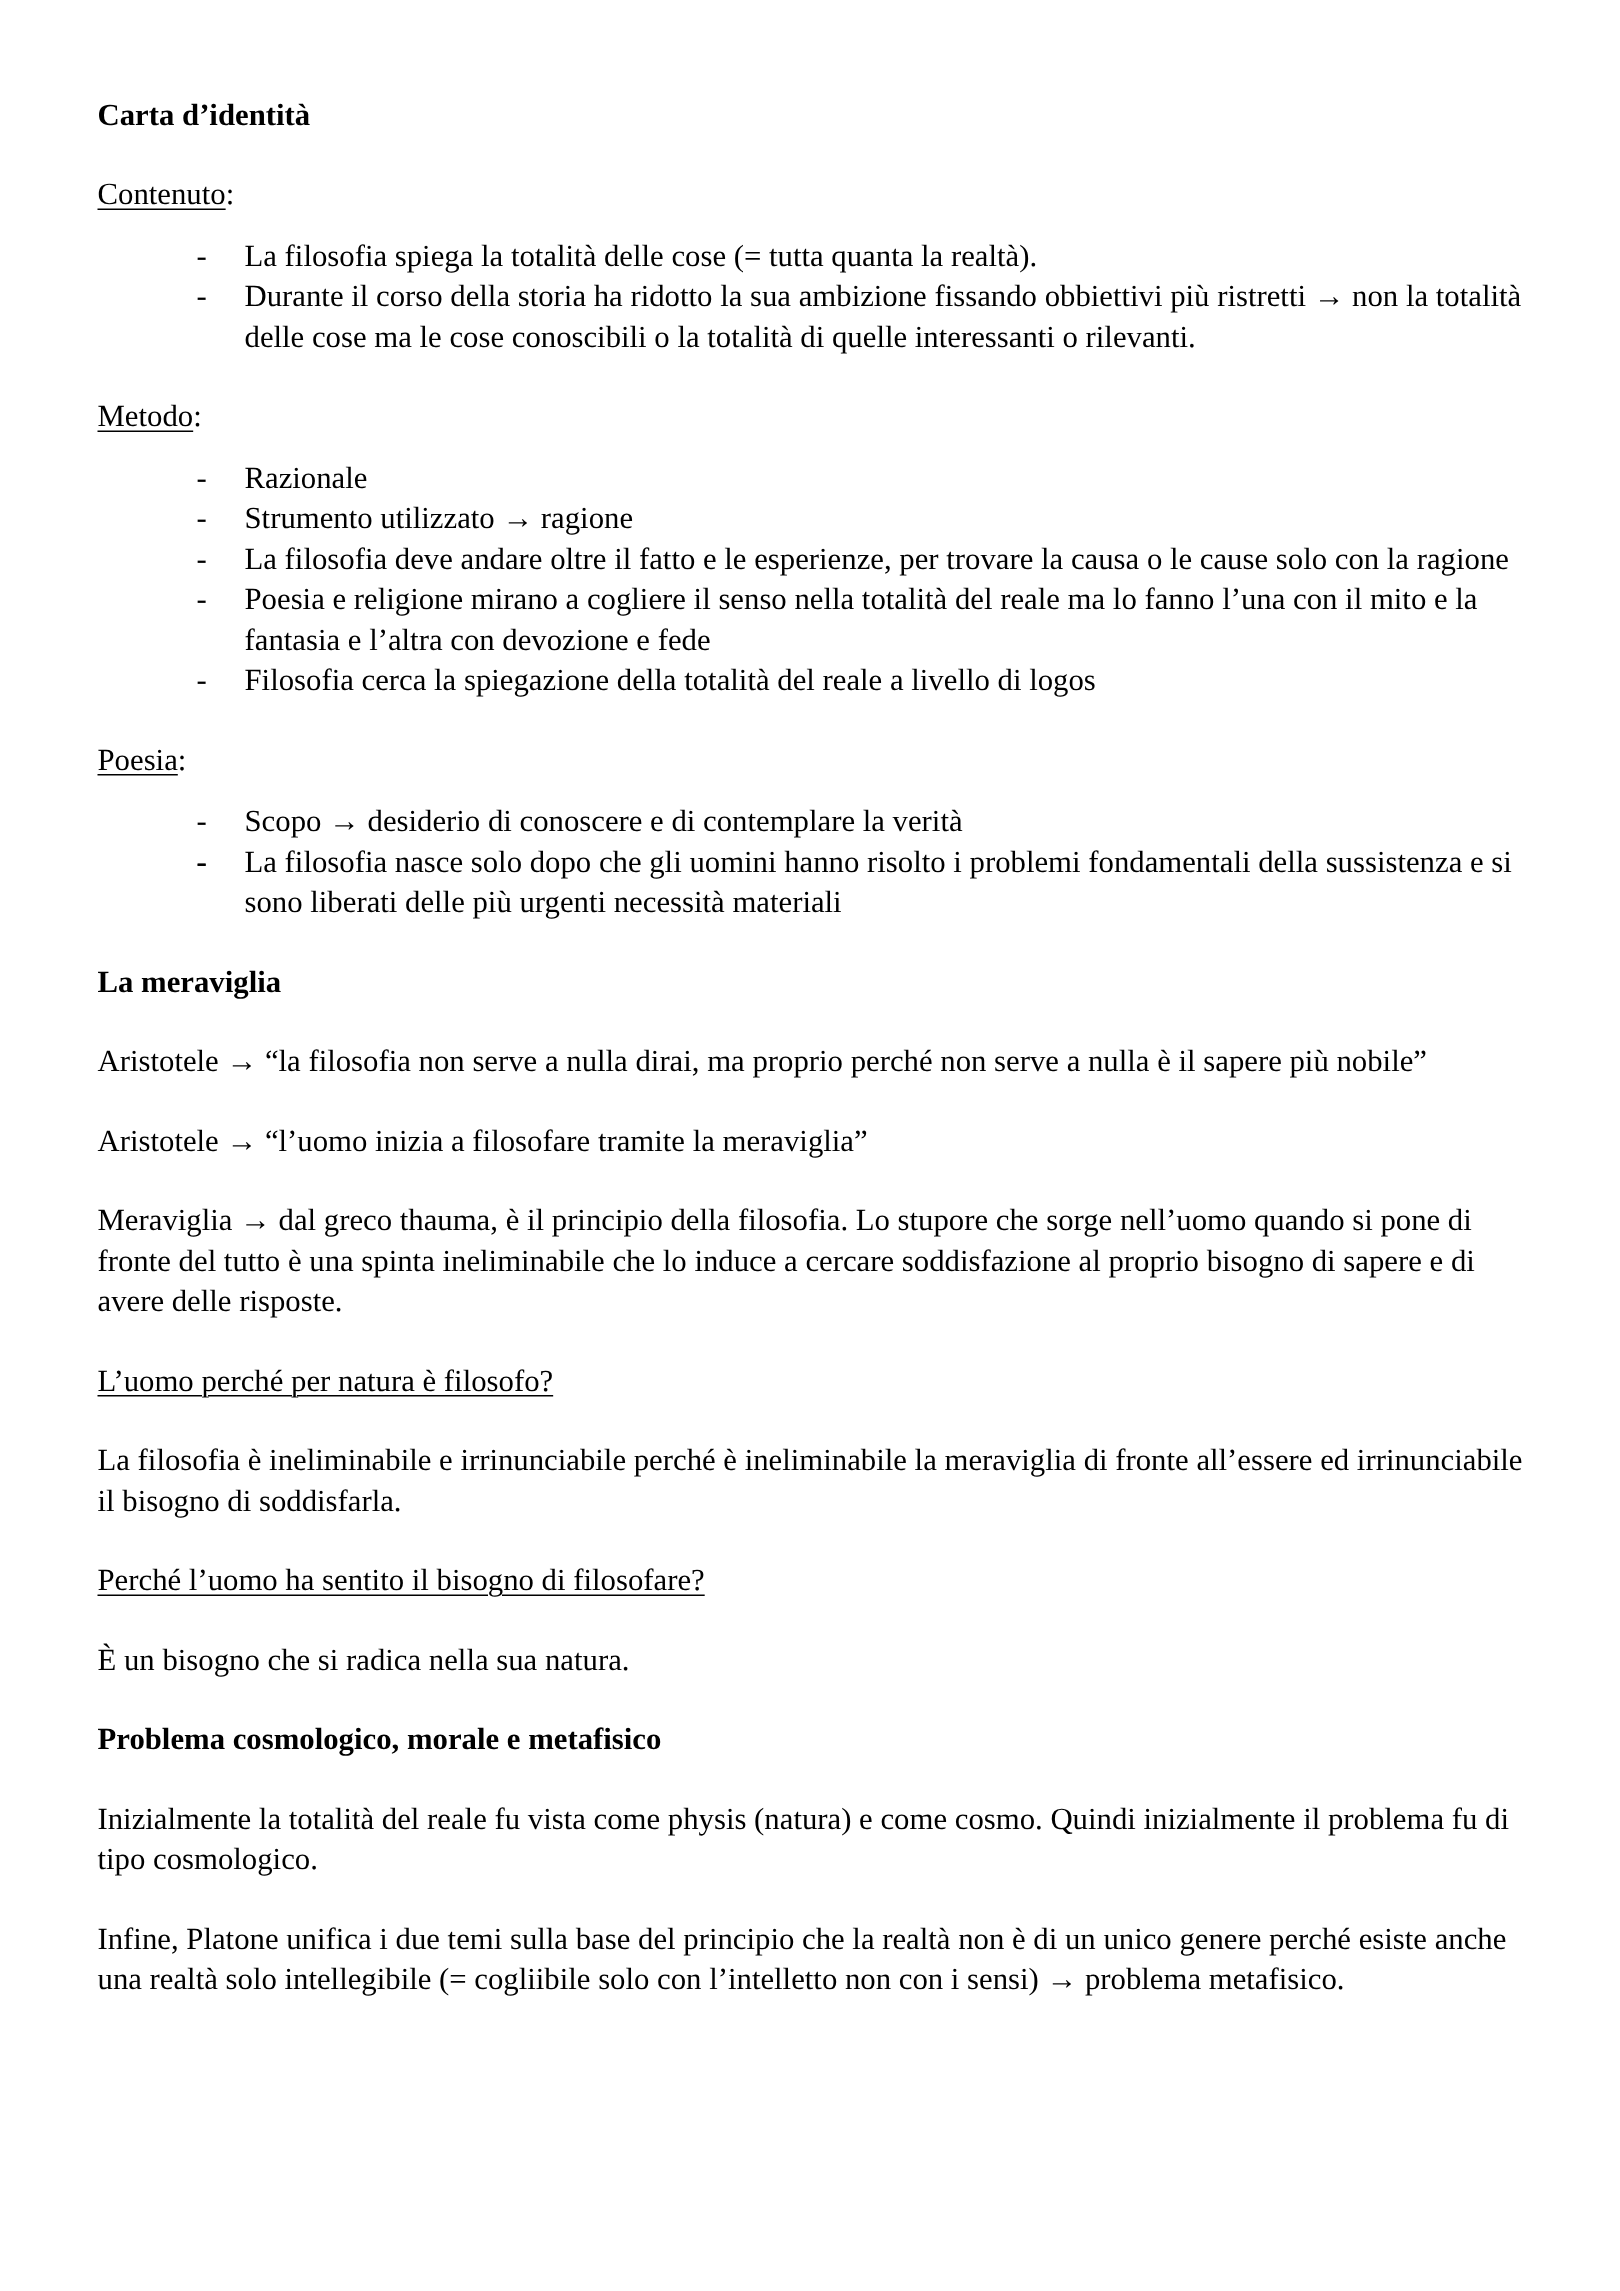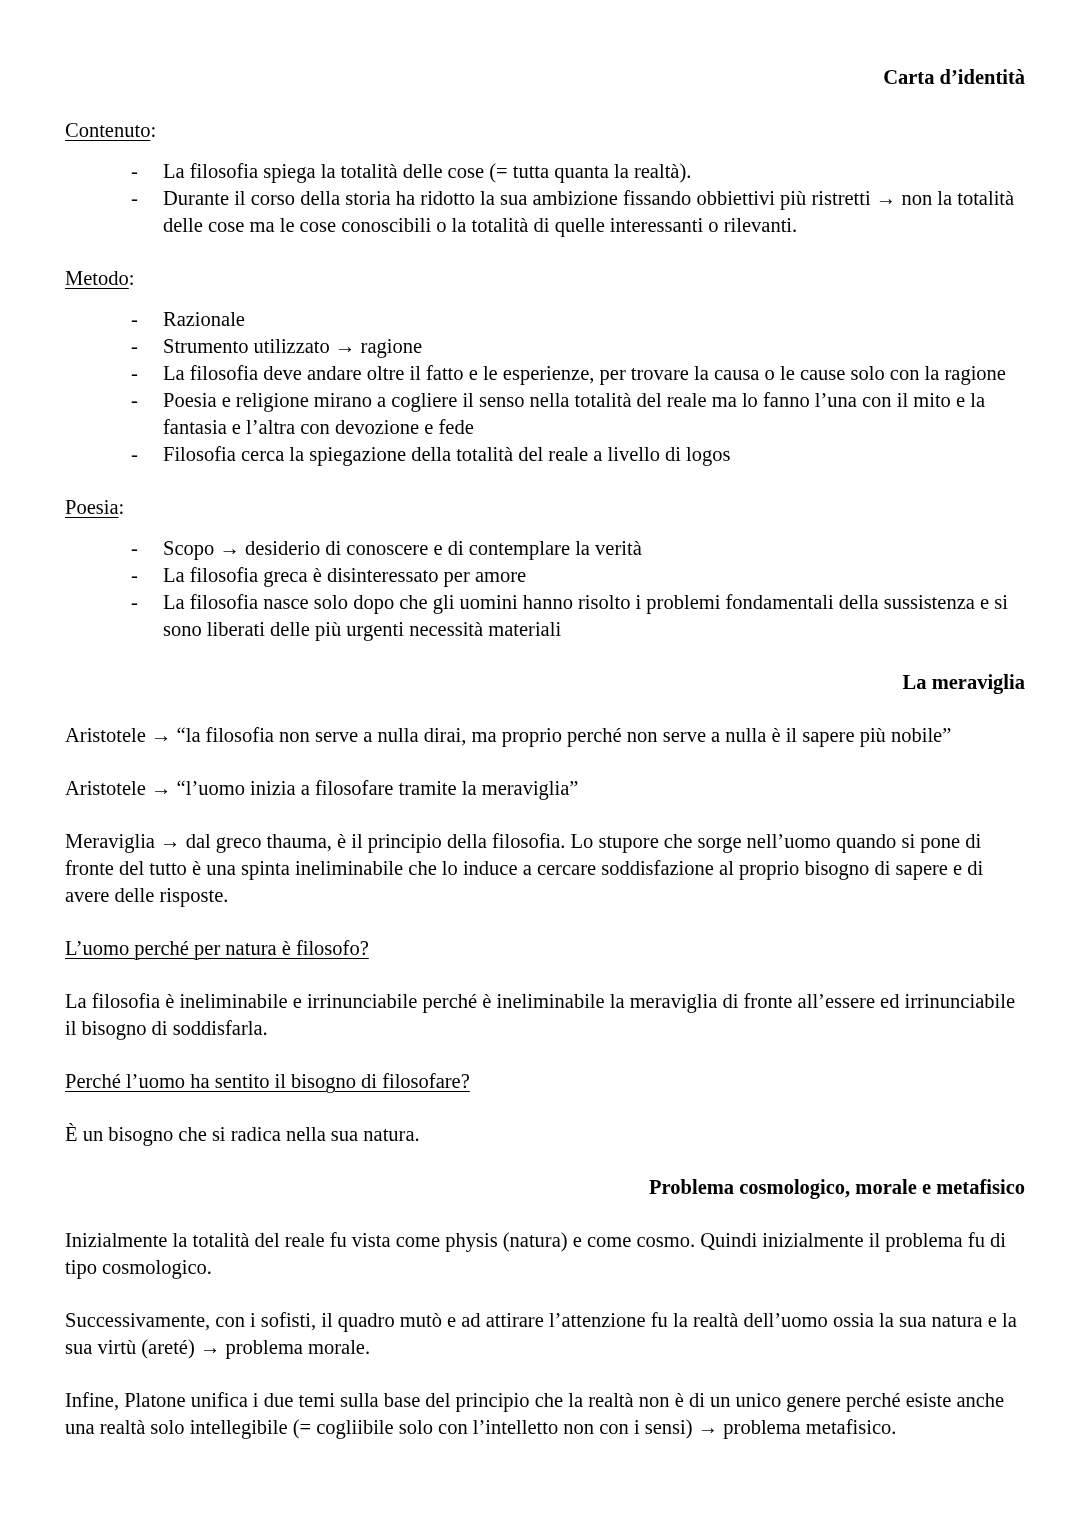--- a/index.html
+++ b/index.html
@@ -3,21 +3,21 @@
 <meta charset="utf-8">
 <style>
   html, body { margin: 0; padding: 0; background: #ffffff; }
   body {
     width: 1080px; height: 1527px; position: relative; overflow: hidden;
     font-family: "Liberation Serif", "DejaVu Serif", serif;
     color: #000000; font-size: 20.5px; line-height: 27px;
   }
   .page { position: absolute; left: 65px; top: 64px; width: 960px; }
   .block { margin: 0; }
-  .h { font-weight: bold; text-align: right; }
+  .h { font-weight: bold; }
   .u { text-decoration: underline; text-underline-offset: 3px; text-decoration-thickness: 1px; }
   .sp14 { margin-top: 26px; }
   ul.dash { list-style: none; margin: 14px 0 0 0; padding: 0; }
   ul.dash li { position: relative; padding-left: 98px; }
   ul.dash li .bullet { position: absolute; left: 66px; top: 0; }
 </style>
 </head>
 <body>
 
 <div class="page">
@@ -35,32 +35,31 @@
     <li><span class="bullet">-</span><span>Razionale</span></li>
     <li><span class="bullet">-</span><span>Strumento utilizzato → ragione</span></li>
     <li><span class="bullet">-</span><span>La filosofia deve andare oltre il fatto e le esperienze, per trovare la causa o le cause solo con la ragione</span></li>
     <li><span class="bullet">-</span><span>Poesia e religione mirano a cogliere il senso nella totalità del reale ma lo fanno l’una con il mito e la fantasia e l’altra con devozione e fede</span></li>
     <li><span class="bullet">-</span><span>Filosofia cerca la spiegazione della totalità del reale a livello di logos</span></li>
   </ul>
 
   <p class="block sp14"><span class="u">Poesia</span><span>:</span></p>
   <ul class="dash">
     <li><span class="bullet">-</span><span>Scopo → desiderio di conoscere e di contemplare la verità</span></li>
-    <li><span class="bullet">-</span><span>La filosofia greca è disinteressato per amore</span></li>
+    <li><span class="bullet">-</span></li>
     <li><span class="bullet">-</span><span>La filosofia nasce solo dopo che gli uomini hanno risolto i problemi fondamentali della sussistenza e si sono liberati delle più urgenti necessità materiali</span></li>
   </ul>
 
   <p class="block h sp14">La meraviglia</p>
 
   <p class="block sp14">Aristotele → “la filosofia non serve a nulla dirai, ma proprio perché non serve a nulla è il sapere più nobile”</p>
   <p class="block sp14">Aristotele → “l’uomo inizia a filosofare tramite la meraviglia”</p>
   <p class="block sp14">Meraviglia → dal greco thauma, è il principio della filosofia. Lo stupore che sorge nell’uomo quando si pone di fronte del tutto è una spinta ineliminabile che lo induce a cercare soddisfazione al proprio bisogno di sapere e di avere delle risposte.</p>
   <p class="block sp14 u" style="display:table;">L’uomo perché per natura è filosofo?</p>
   <p class="block sp14">La filosofia è ineliminabile e irrinunciabile perché è ineliminabile la meraviglia di fronte all’essere ed irrinunciabile il bisogno di soddisfarla.</p>
   <p class="block sp14 u" style="display:table;">Perché l’uomo ha sentito il bisogno di filosofare?</p>
   <p class="block sp14">È un bisogno che si radica nella sua natura.</p>
 
   <p class="block h sp14">Problema cosmologico, morale e metafisico</p>
   <p class="block sp14">Inizialmente la totalità del reale fu vista come physis (natura) e come cosmo. Quindi inizialmente il problema fu di tipo cosmologico.</p>
-  <p class="block sp14">Successivamente, con i sofisti, il quadro mutò e ad attirare l’attenzione fu la realtà dell’uomo ossia la sua natura e la sua virtù (areté) → problema morale.</p>
   <p class="block sp14">Infine, Platone unifica i due temi sulla base del principio che la realtà non è di un unico genere perché esiste anche una realtà solo intellegibile (= cogliibile solo con l’intelletto non con i sensi) → problema metafisico.</p>
 
 </div>
 
 </body></html>

